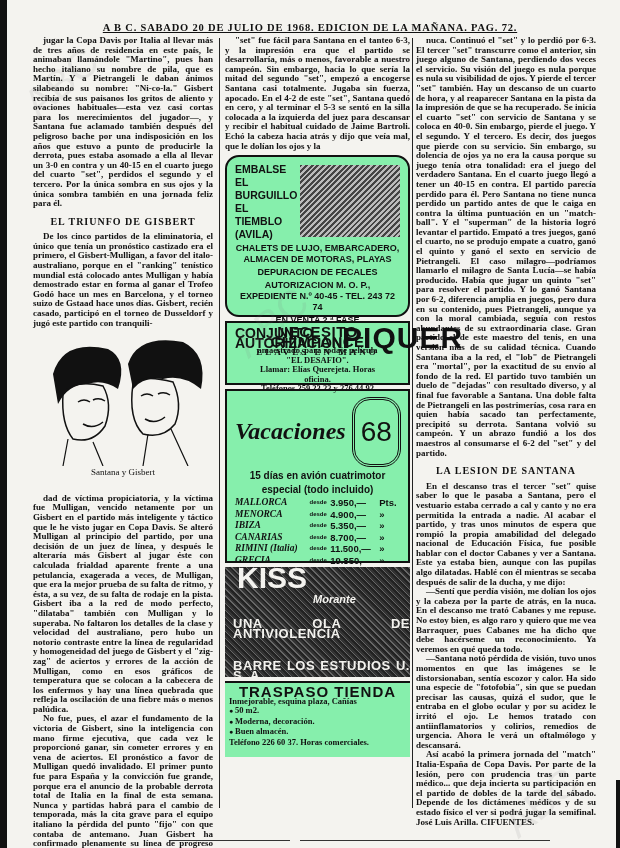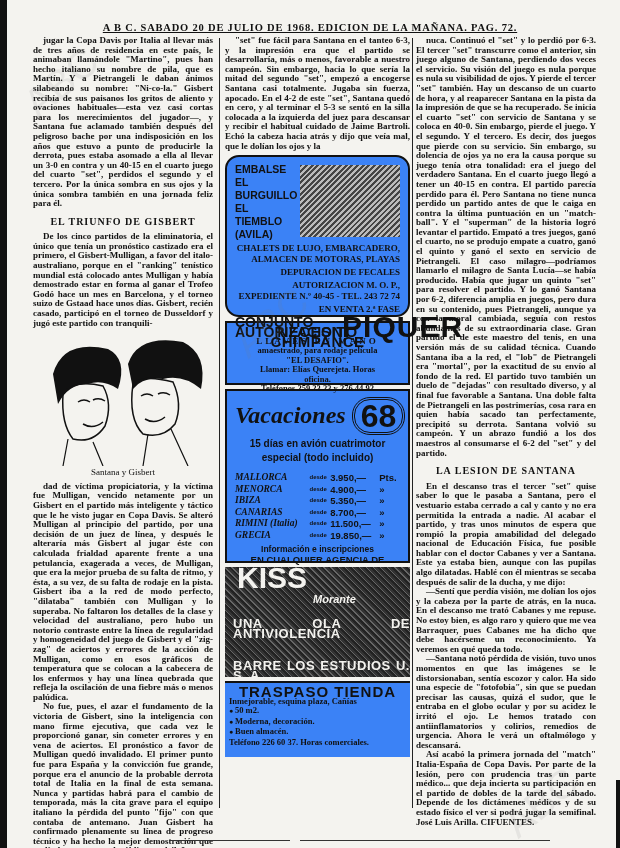--- a/index.html
+++ b/index.html
@@ -10,40 +10,40 @@
             font-family:"Liberation Serif", serif; font-weight:bold; font-size:10.5px;
             letter-spacing:0.8px; text-decoration:underline; }
   .col { position:absolute; top:36px; font-size:9px; line-height:9.6px; text-align:justify; font-weight:bold; }
   .col p { margin:0; text-indent:10px; }
   .col1 { left:33px; width:180px; }
   .col3 { left:416px; width:180px; }
   .col2 { left:225px; width:185px; top:36px; }
   .rule-v { position:absolute; width:1px; background:#222; }
   .subhead { text-align:center; font-weight:bold; font-size:10px; letter-spacing:1px; margin:8px 0 6px 0;font-family:Liberation Serif, serif; }
   .caricature { position:relative; height:132px; margin:6px 0 2px 0; }
-  .caption { text-align:center; font-weight:normal; font-size:9px; margin:2px 0 4px 0; }
-  .ad { border:2px solid #111; margin:4px 0; background:#3b82f6; font-family:"Liberation Sans", sans-serif; }
+  .caption { text-align:center; font-weight:normal; font-size:9px; margin:2px 0 16px 0; }
+  .ad { border:2px solid #111; margin:4px 0; background:#86efac; font-family:"Liberation Sans", sans-serif; }
   .ad1 { border-radius:14px; padding:6px 8px; height:146px; position:relative; }
   .ad1 .place { font-weight:bold; font-size:10.5px; line-height:13px; width:70px; }
   .ad1 .photo { position:absolute; right:8px; top:8px; width:100px; height:72px;
                 background:repeating-linear-gradient(135deg,#444 0 2px,#bbb 2px 4px); }
-  .ad1 .line { text-align:right; font-size:9px; line-height:11px; margin-top:2px;font-family:Liberation Serif, serif; }
+  .ad1 .line { text-align:center; font-size:9px; line-height:11px; margin-top:2px; }
   .ad1 .brand-row { display:flex; align-items:center; justify-content:space-between; margin-top:2px; }
   .ad1 .brand-small { font-weight:bold; font-size:14px; line-height:10px; }
   .ad1 .brand-big { font-weight:bold; font-size:30px; letter-spacing:1px; }
   .ad1 .keys { text-align:center; font-family:Liberation Serif, serif; font-weight:bold; font-size:9px; letter-spacing:3px; }
   .ad2 { padding:4px 22px; height:52px; font-family:"Liberation Serif", serif; }
   .ad2 .title { font-family:"Liberation Sans", sans-serif; font-weight:bold; font-size:15px; text-align:center; letter-spacing:0.5px; }
   .ad2 .txt { font-size:8.5px; text-align:center; line-height:9.5px; font-weight:bold; }
   .ad3 { padding:6px 8px; height:158px; }
   .ad3 .logo { display:flex; align-items:center; gap:6px; }
   .ad3 .logo .script { font-family:"Liberation Serif", serif; font-style:italic; font-weight:bold; font-size:24px; }
-  .ad3 .logo .year { font-weight:bold; font-size:32px; border:3px double #111; border-radius:18px; padding:0 6px; line-height:32px; }
+  .ad3 .logo .year { font-weight:normal; font-size:28px; border:3px double #111; border-radius:18px; padding:16px 6px; line-height:32px; }
   .ad3 .sub { text-align:center; font-size:10px; line-height:11px; margin-top:3px; }
-  .ad3 table { border-collapse:collapse; width:100%; margin-top:9px; }
+  .ad3 table { border-collapse:collapse; width:100%; margin-top:2px; }
   .ad3 td { font-size:9.5px; padding:0; line-height:11.5px; }
   .ad3 td.dest { font-family:"Liberation Serif", serif; font-style:italic; font-weight:bold; }
   .ad3 td.from { font-size:6px; }
   .ad3 td.price { font-weight:bold; }
   .ad3 .info { text-align:center; font-size:8.5px; line-height:10px; margin-top:3px; }
   .ad3 .info2 { text-align:center; font-size:9.5px; line-height:11px; }
   .ad3 .info3 { text-align:center; font-size:7px; line-height:8px; }
   .ad4 { height:110px; background:repeating-linear-gradient(45deg,#222 0 2px,#666 2px 3px,#333 3px 5px);
          color:#f4f3ef; font-family:"Liberation Sans", sans-serif; position:relative; border:none; }
   .ad4 .t1 { position:absolute; left:12px; top:6px; font-size:30px; font-weight:bold; }

